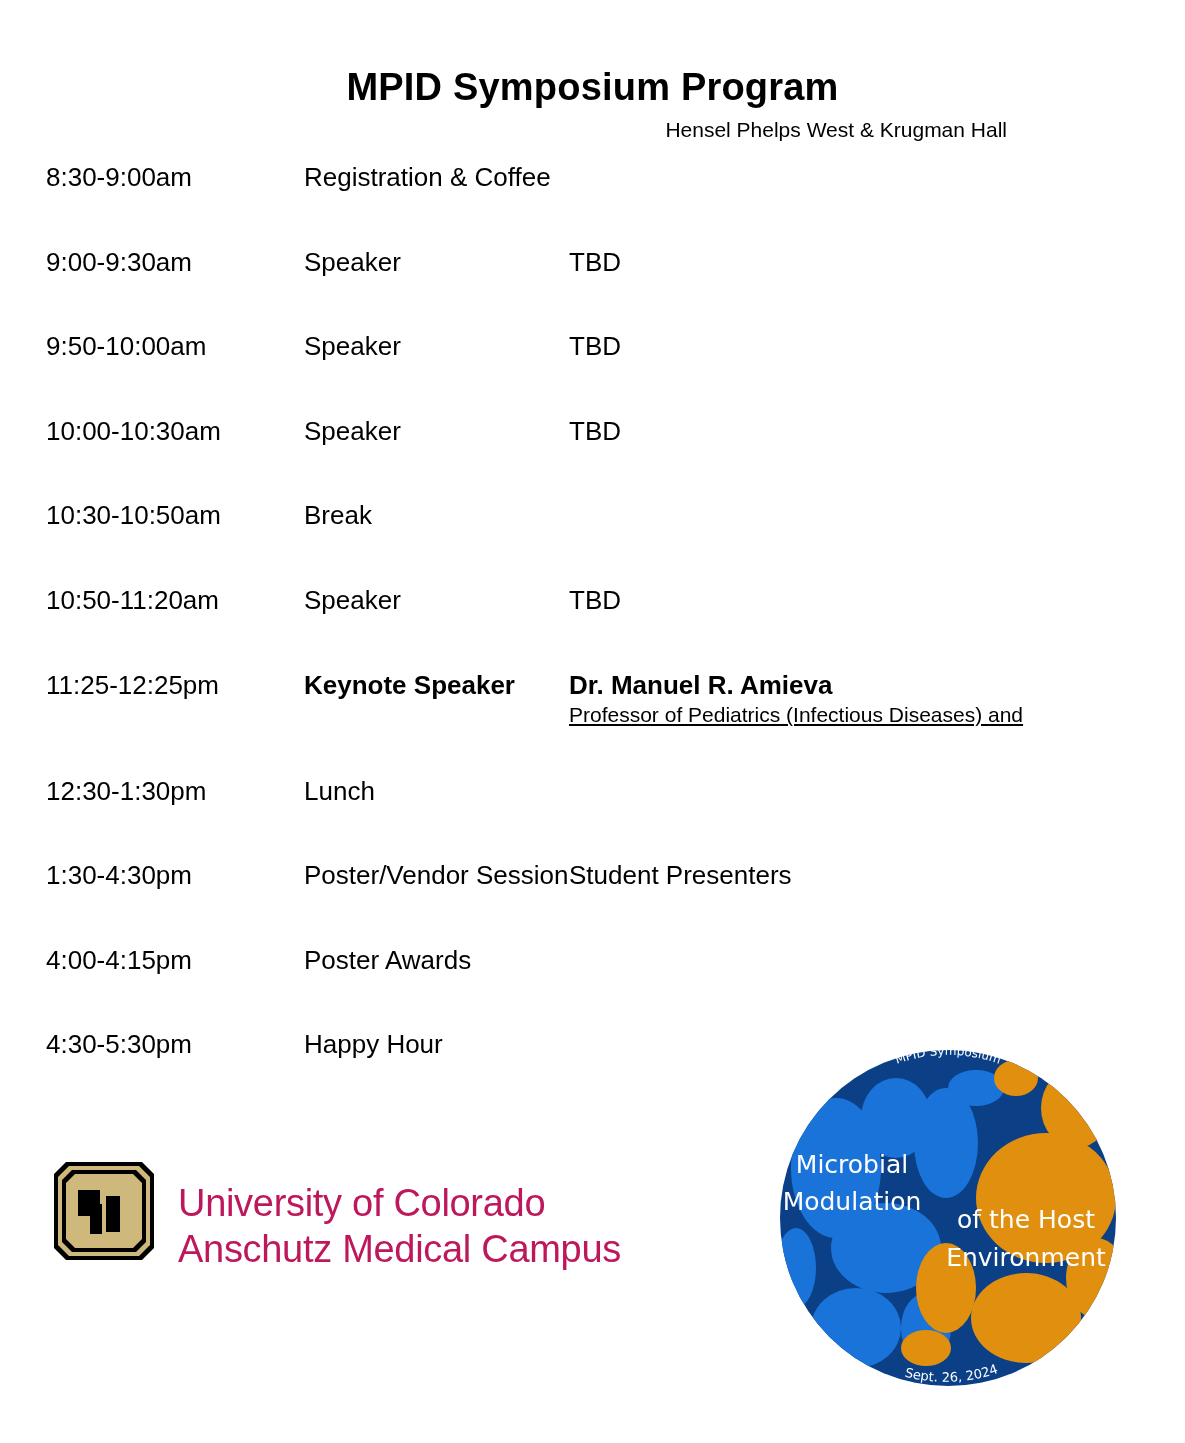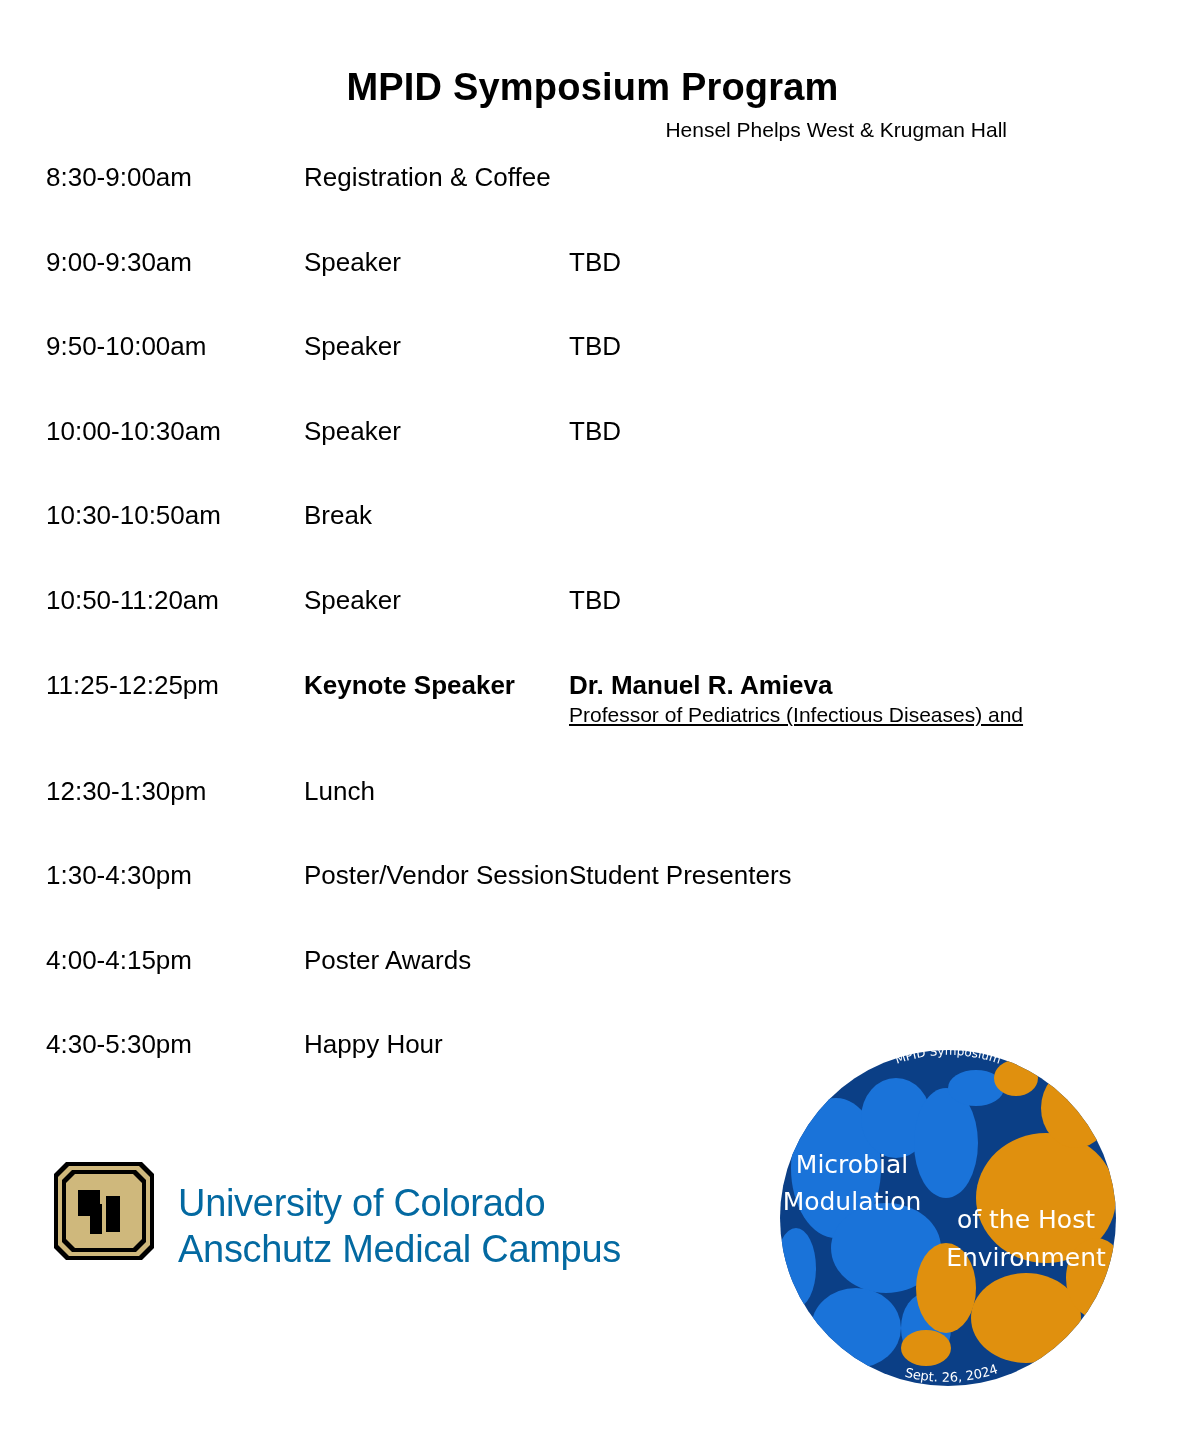--- a/index.html
+++ b/index.html
@@ -9,21 +9,21 @@
            font-weight:bold; font-size:38px; letter-spacing:0.2px; }
   .subtitle { position:absolute; top:118px; left:0; width:1007px; text-align:right;
               font-size:21px; }
   .row { position:absolute; left:0; width:1185px; font-size:26px; }
   .row .time { position:absolute; left:46px; white-space:nowrap; }
   .row .event { position:absolute; left:261px; white-space:nowrap;margin-left:43px; }
   .row .detail { position:absolute; left:569px; white-space:nowrap; }
   .bold { font-weight:bold;text-align:right; }
   .affil { position:absolute; left:569px; font-size:21px; line-height:27px; white-space:nowrap;text-decoration:underline; }
   .cu-logo { position:absolute; left:52px; top:1160px; }
-  .cu-text { position:absolute; left:178px; top:1180px; font-size:38px; line-height:46px; color:#0369a1; letter-spacing:-0.3px; }
+  .cu-text { position:absolute; left:178px; top:1180px; font-size:38px; line-height:46px; color:#be185d; letter-spacing:-0.3px; }
   .badge { position:absolute; left:776px; top:1048px; width:344px; height:340px; }
 </style>
 </head>
 <body>
 
 <div class="title">MPID Symposium Program</div>
 <div class="subtitle">Hensel Phelps West &amp; Krugman Hall</div>
 
 <div>
   <div class="row" style="top:162px">

